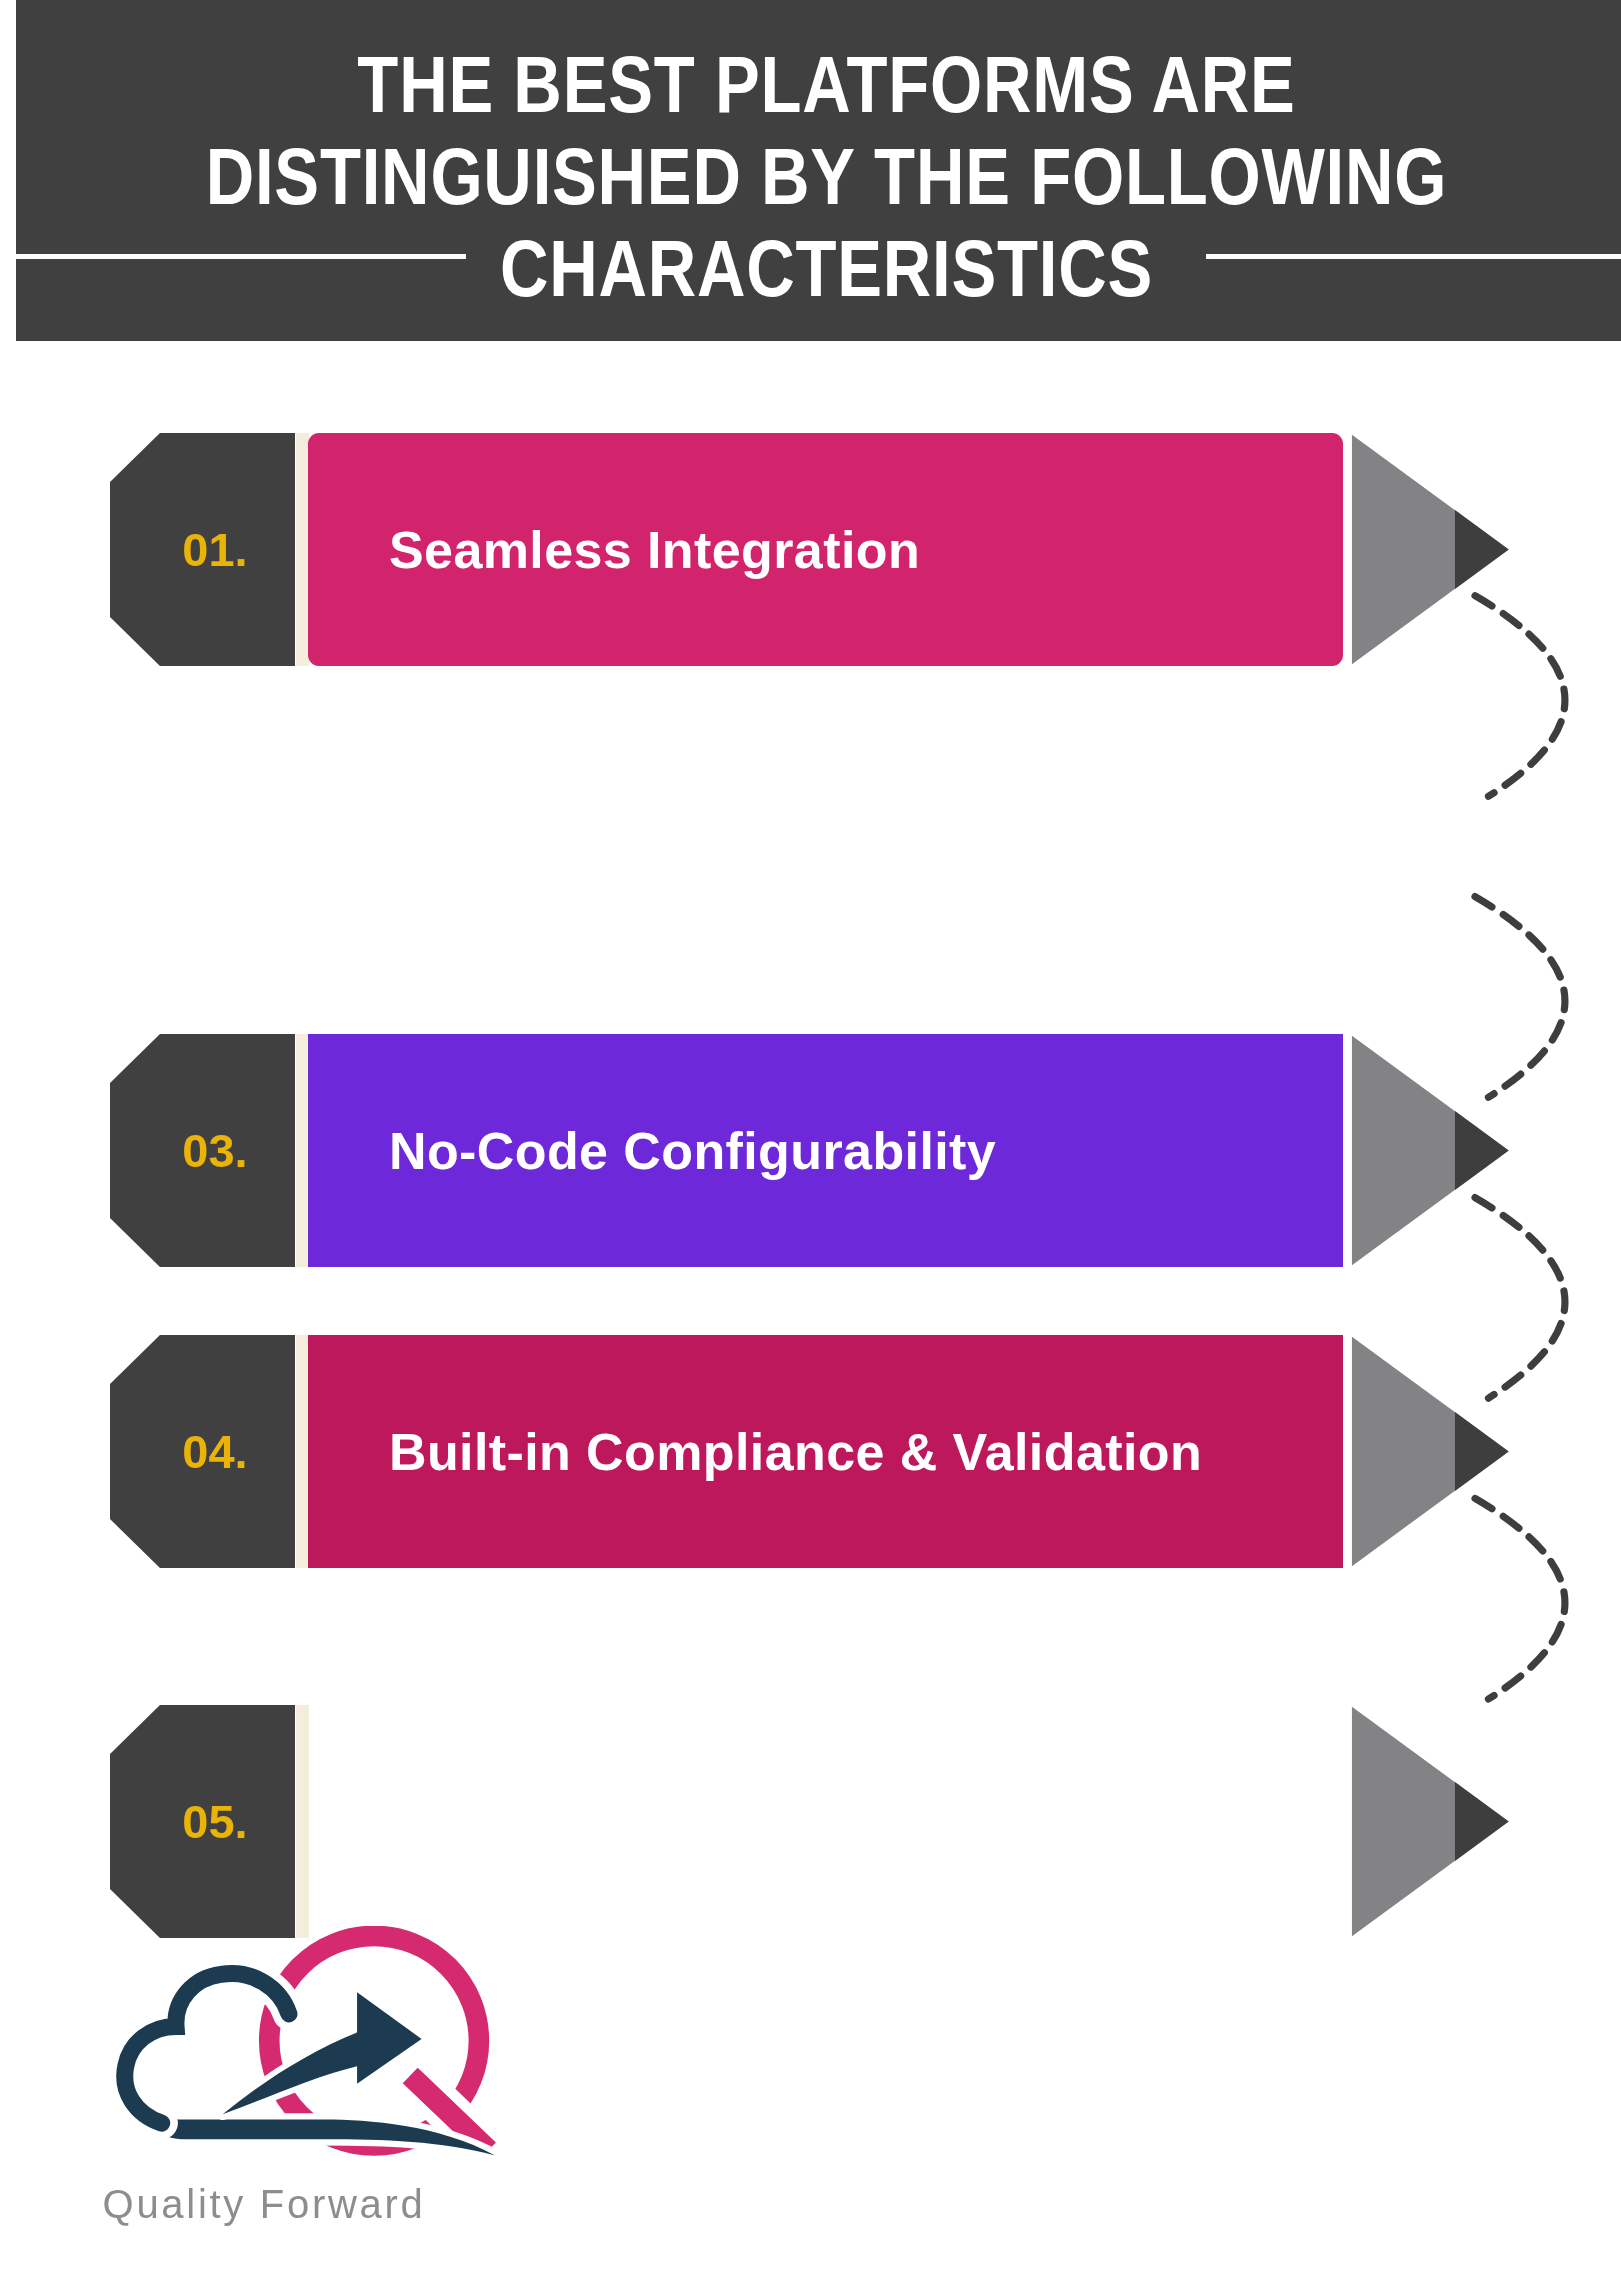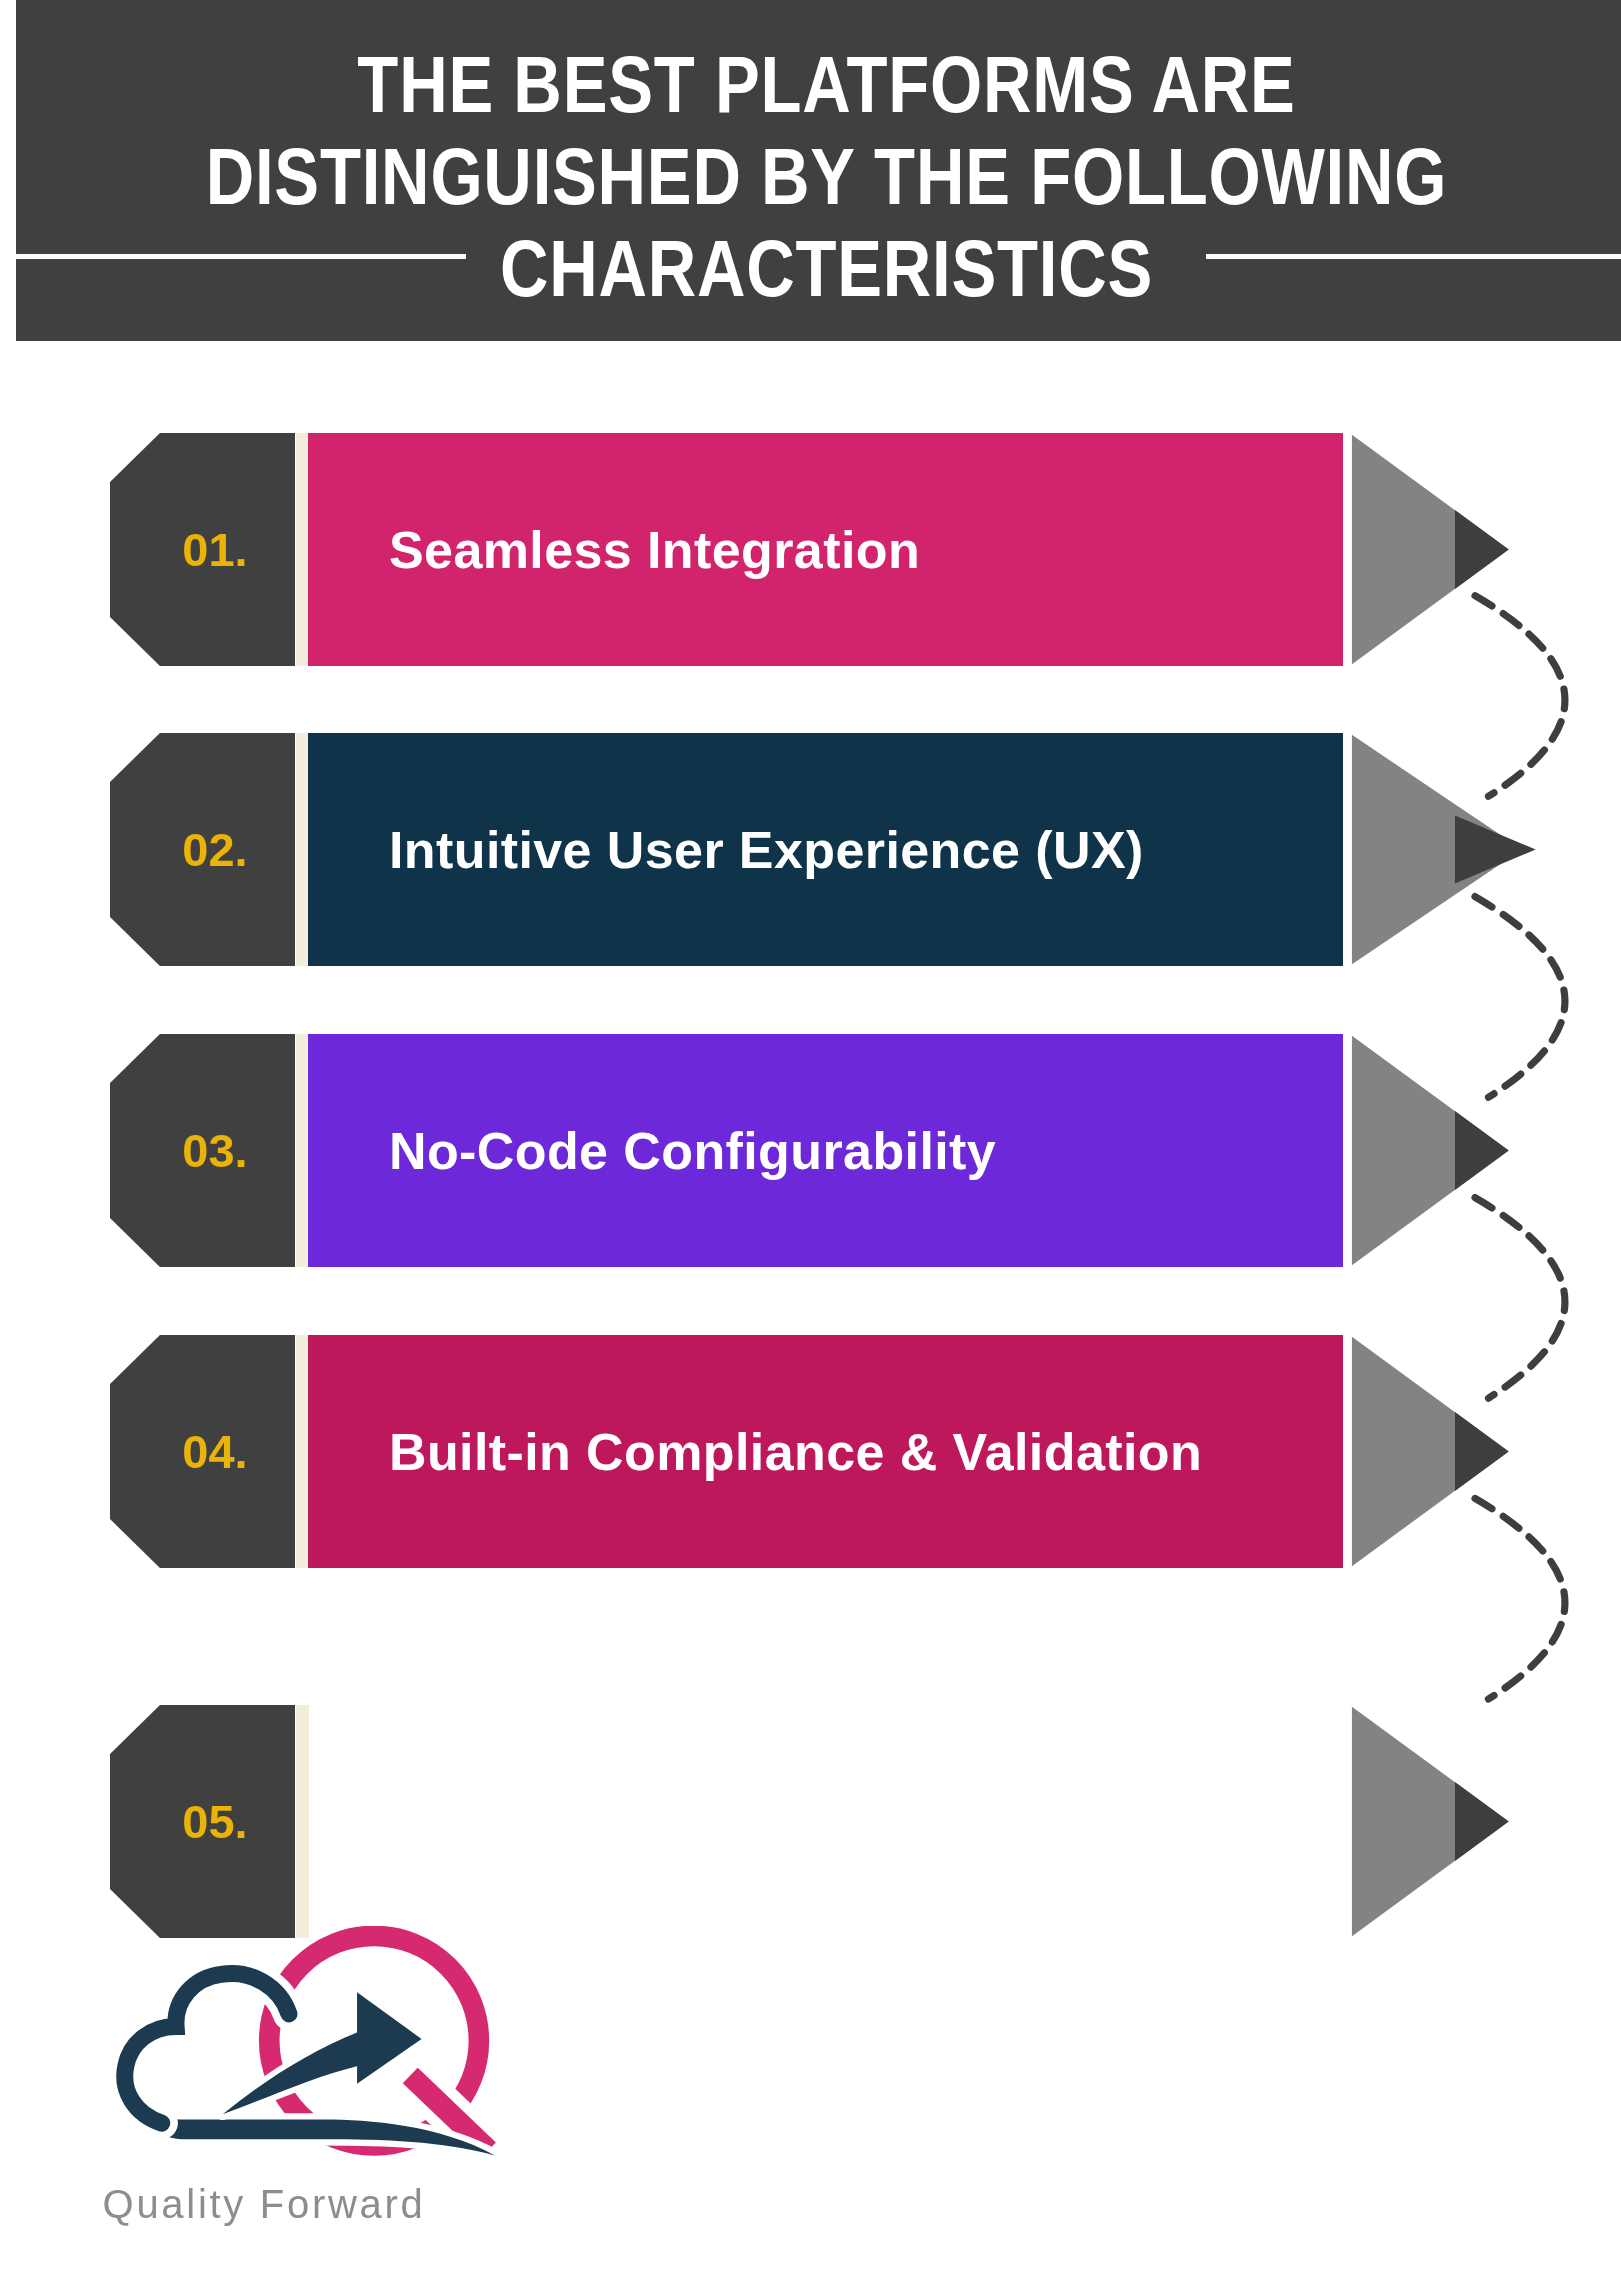--- a/index.html
+++ b/index.html
@@ -101,42 +101,29 @@
     </div>
     <div class="hline left"></div>
     <div class="hline right"></div>
   </div>
 
   <div class="bar bar1 pink">
     <div class="eraser">
       <span class="num">01.</span>
     </div>
     <div class="ferrule"></div>
-    <div class="body" style="background-color: rgb(210, 36, 108);">
+    <div class="body" style="background-color: rgb(210, 36, 108); border-radius: 11px;">
       <span class="label">Seamless Integration</span>
     </div>
     <svg class="tip" viewBox="0 0 230 260">
       <polygon class="tip-wood" points="10,2 10,258 185,130"></polygon>
       <polygon class="tip-lead" points="125,86 185,130 125,174"></polygon>
     </svg>
   </div>
 
-  <div class="bar bar2 navy">
-    <div class="eraser">
-      <span class="num">02.</span>
-    </div>
-    <div class="ferrule"></div>
-    <div class="body" style="background-color: rgb(15, 52, 74);">
-      <span class="label">Intuitive User Experience (UX)</span>
-    </div>
-    <svg class="tip" viewBox="0 0 230 260">
-      <polygon class="tip-wood" points="10,2 10,258 200,130"></polygon>
-      <polygon class="tip-lead" points="125,92 125,168 215,130"></polygon>
-    </svg>
-  </div>
 
   <div class="bar bar3 pink">
     <div class="eraser">
       <span class="num">03.</span>
     </div>
     <div class="ferrule"></div>
     <div class="body" style="background-color: #6d28d9;">
       <span class="label">No-Code Configurability</span>
     </div>
     <svg class="tip" viewBox="0 0 230 260">

